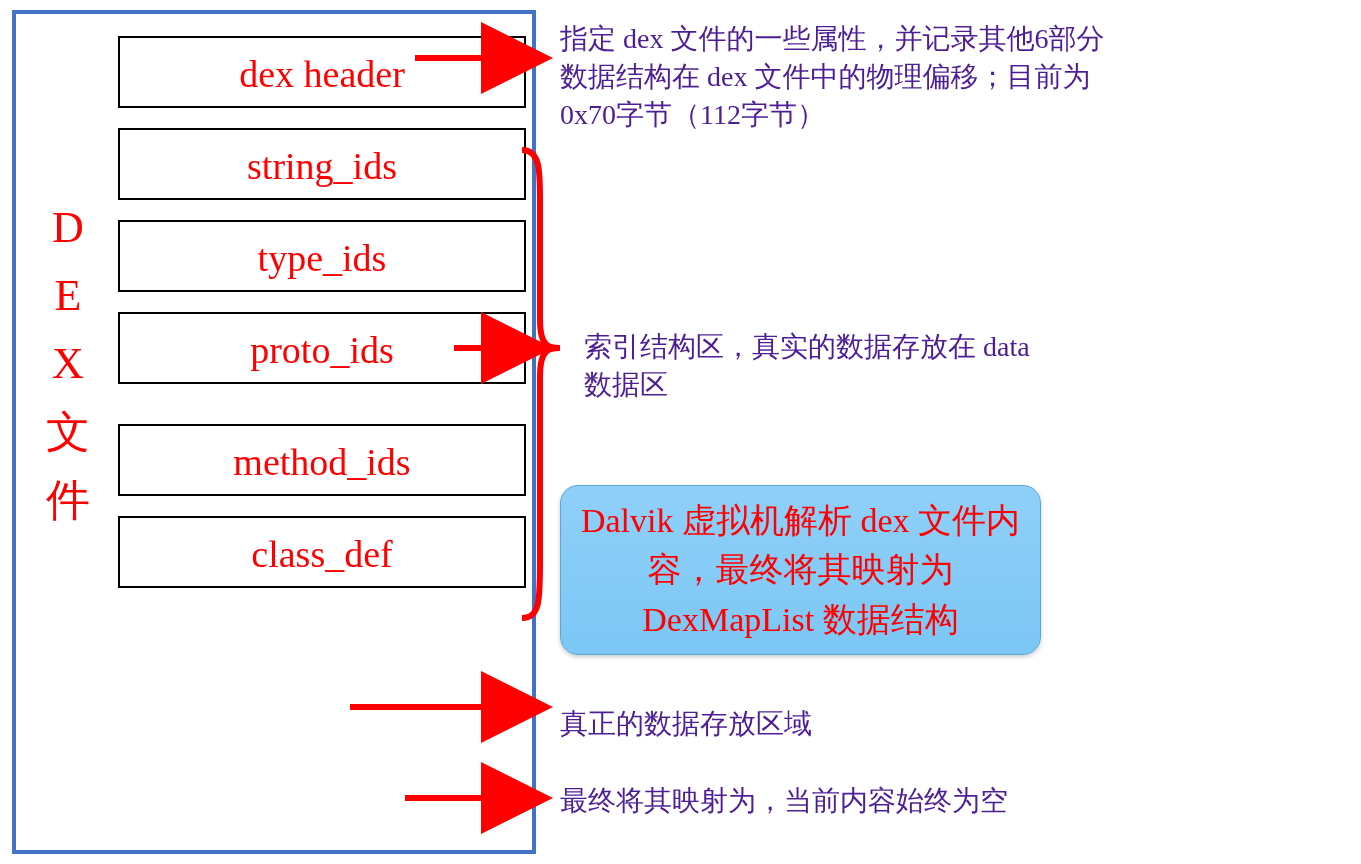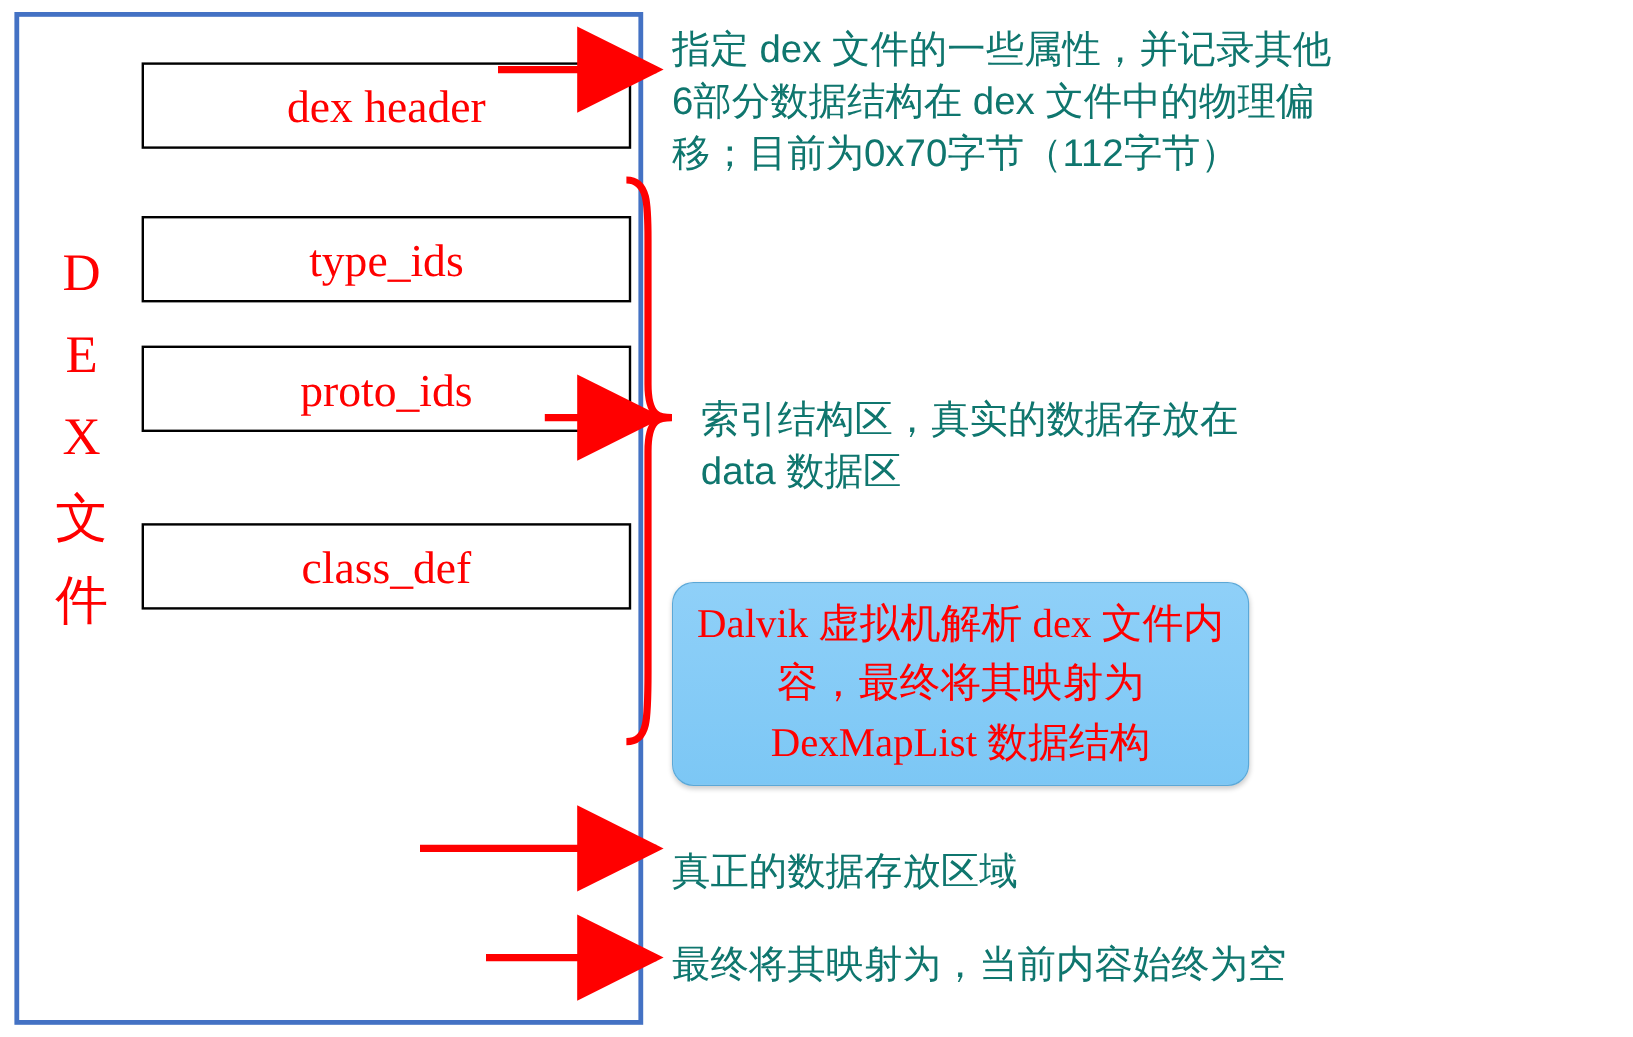--- a/index.html
+++ b/index.html
@@ -38,29 +38,28 @@
   }
   .sec{
     border:2px solid #000;
     height:72px;
     line-height:72px;
     text-align:center;
     font-size:38px;
     color:#ff0000;
     font-family:"Times New Roman",serif;
     box-sizing:border-box;
-    margin-top:16px;
   }
   .gap{height:20px;}
   .desc{
     position:absolute;
-    font-size:32px;
-    color:#0f766e;
+    font-size:28px;
+    color:#4c1d95;
     line-height:1.35;
-    font-family:Liberation Sans, sans-serif;
+    font-family:Liberation Serif, serif;
   }
   .callout{
     position:absolute;
     left:560px;
     top:485px;
     width:481px;
     height:170px;
     border-radius:18px;
     background:linear-gradient(#8fd0f8,#7cc7f5);
     border:1px solid #5aa8d8;
@@ -90,26 +89,28 @@
   <div class="vert-label">
     <span>D</span>
     <span>E</span>
     <span>X</span>
     <span>文</span>
     <span>件</span>
   </div>
   <div class="sections">
     <div class="sec">dex header</div>
     <div class="gap"></div>
+    <div class="sec">string_ids</div>
     <div class="gap"></div>
     <div class="sec">type_ids</div>
     <div class="gap"></div>
     <div class="sec">proto_ids</div>
     <div class="gap"></div>
     <div class="gap"></div>
+    <div class="sec">method_ids</div>
     <div class="gap"></div>
     <div class="sec">class_def</div>
     <div class="gap"></div>
     <div class="gap"></div>
   </div>
 </div>
 
 <div class="desc" style="left:560px;top:20px;width:560px;">指定 dex 文件的一些属性，并记录其他6部分数据结构在 dex 文件中的物理偏移；目前为0x70字节（112字节）</div>
 <div class="desc" style="left:584px;top:328px;width:480px;">索引结构区，真实的数据存放在 data 数据区</div>
 <div class="desc" style="left:560px;top:705px;width:460px;">真正的数据存放区域</div>

